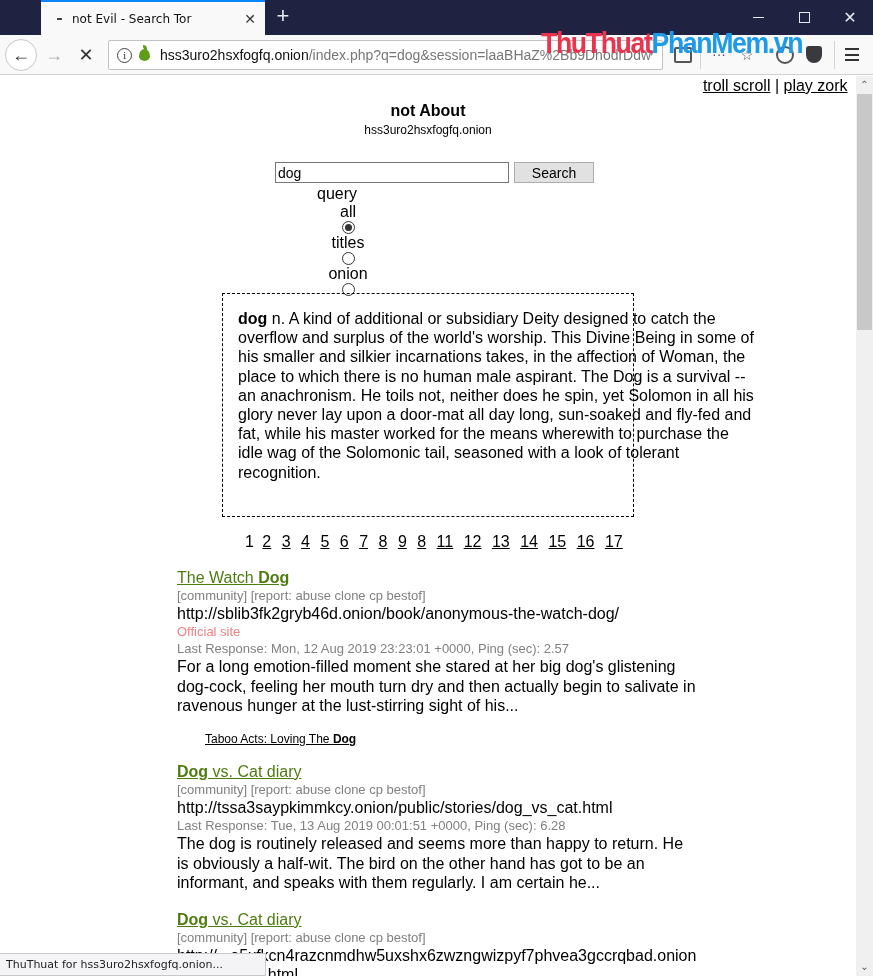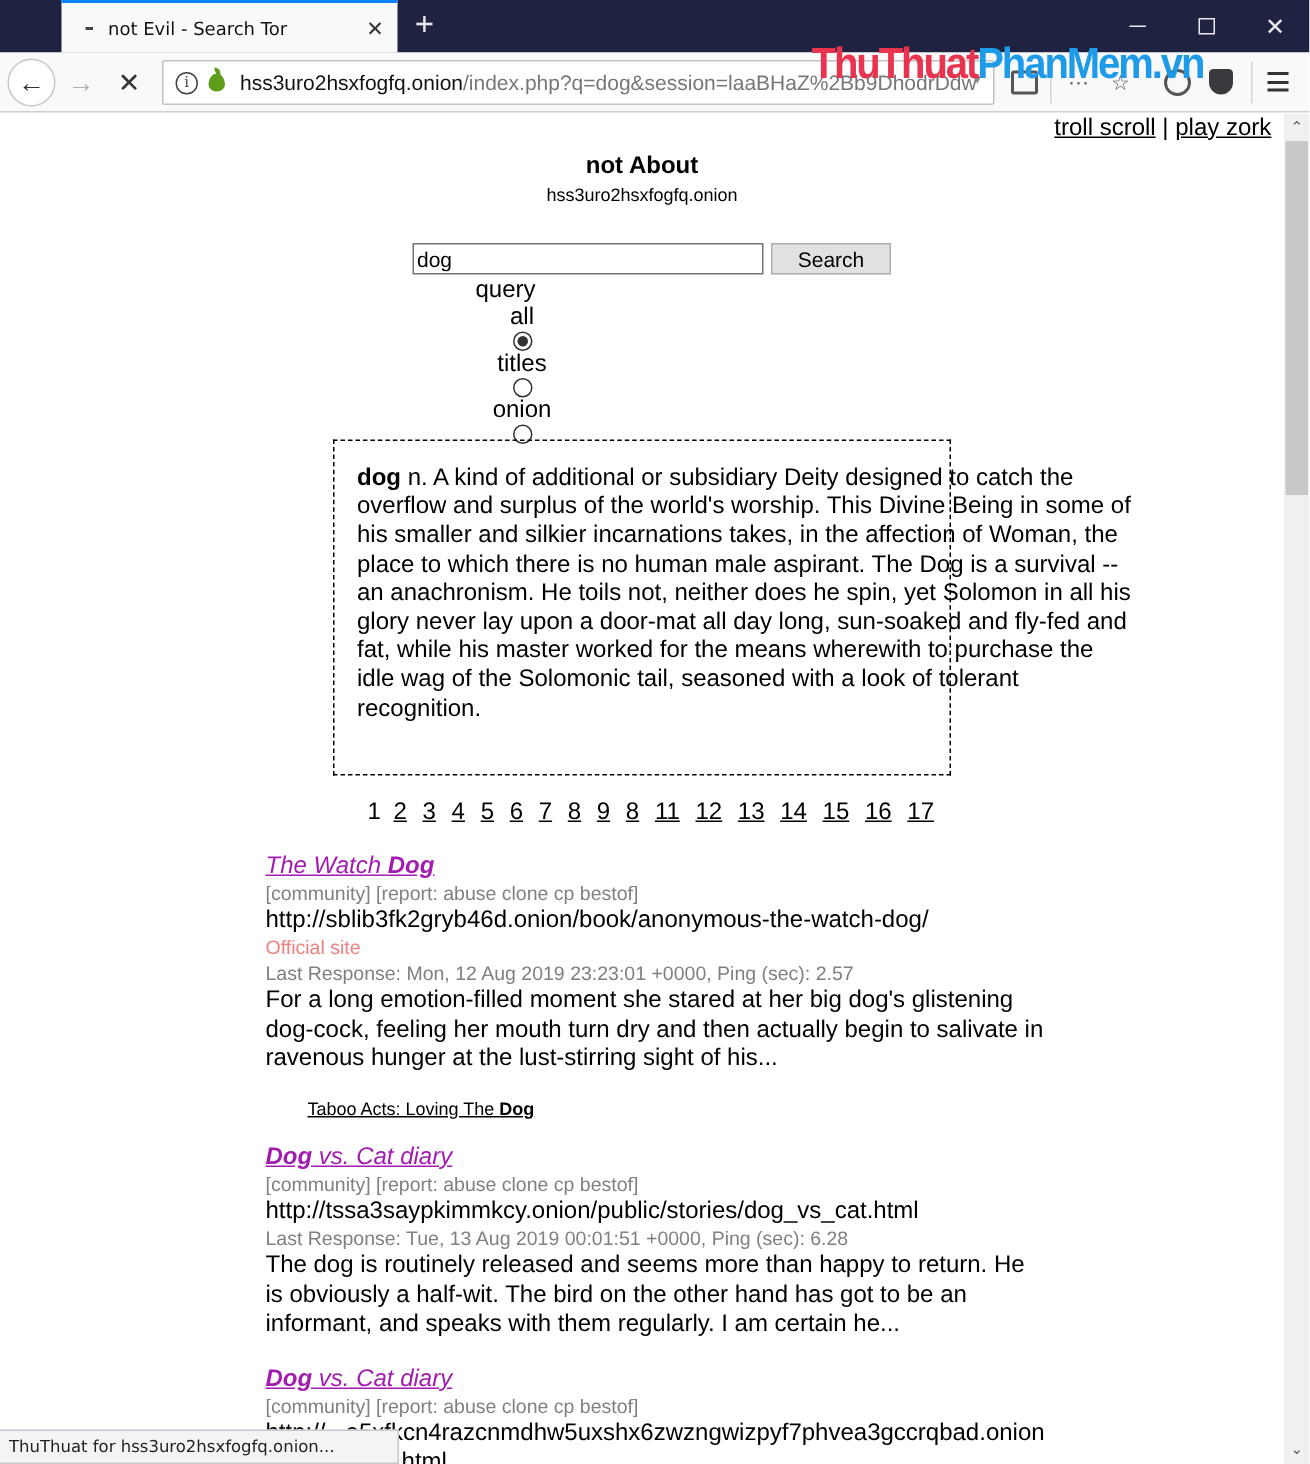--- a/index.html
+++ b/index.html
@@ -71,21 +71,21 @@
 
   .definition { position: absolute; left: 222px; top: 217px; width: 412px; height: 224px; border: 1px dashed #000; }
   .def-text { position: absolute; left: 15px; top: 15px; width: 520px; font-size: 16px; line-height: 19.2px; color: #000; }
   .def-text b { font-weight: bold; }
 
   .pager { position: absolute; left: 245px; top: 457px; font-size: 16px; color: #000; white-space: nowrap; }
   .pager span { margin-right: 4px; }
   .pager a { color: #000; text-decoration: underline; margin-right: 6px; }
 
   .result { position: absolute; left: 177px; width: 520px; }
-  .r-title { font-size: 16px; color: #a21caf; text-decoration: underline; display: inline-block; font-style: italic; }
+  .r-title { font-size: 16px; color: #4d7c0f; text-decoration: underline; display: inline-block; }
   .r-title b { font-weight: bold; }
   .r-meta { font-size: 13px; color: #808080; line-height: 17px; }
   .r-url { font-size: 16px; color: #000; line-height: 19px; white-space: nowrap; }
   .r-official { font-size: 13px; color: #f08080; line-height: 17px; }
   .r-snippet { font-size: 16px; color: #000; line-height: 19.5px; }
   .r-related { position: absolute; left: 205px; font-size: 12px; color: #000; text-decoration: underline; }
   .r-related b { font-weight: bold; }
 
   .statusbar { position: absolute; left: 0; top: 953px; width: 266px; height: 23px; background: #f4f4f6; border: 1px solid #c8c8cc; border-left: none; font-size: 12px; color: #222; padding: 4px 6px; white-space: nowrap; font-family: "DejaVu Sans", sans-serif; font-size: 11px; }
 </style>

